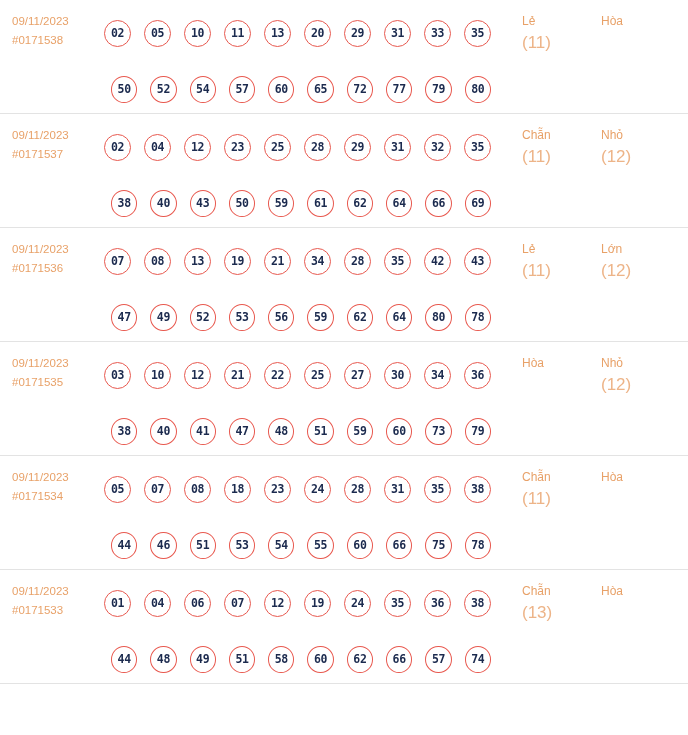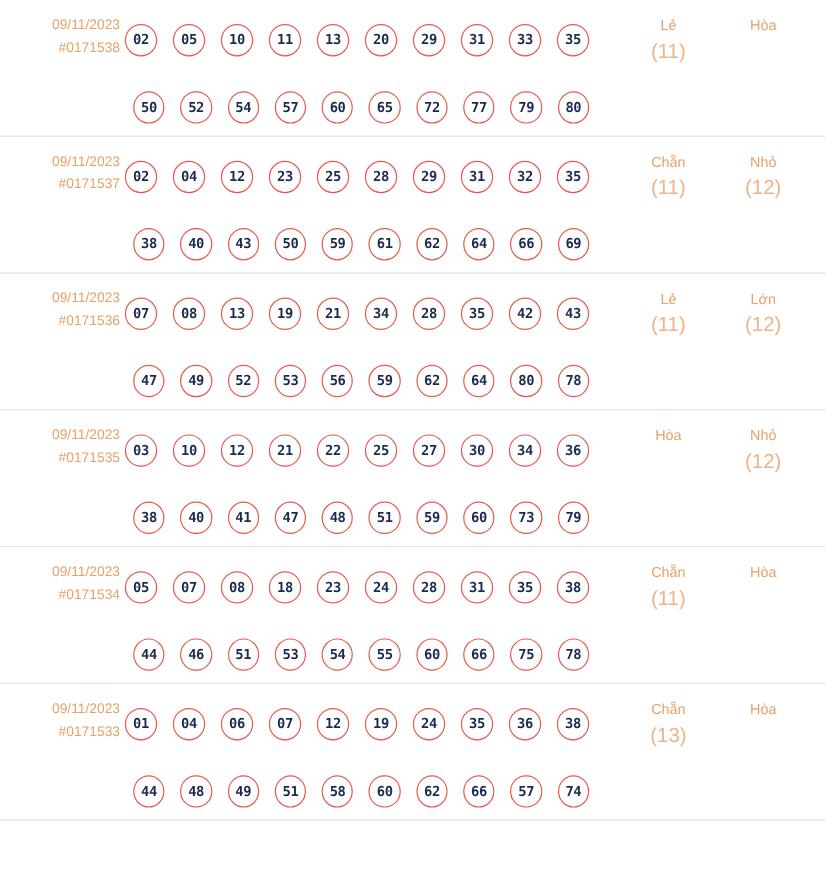--- a/index.html
+++ b/index.html
@@ -47,21 +47,20 @@
 
   .cell-date {
     position: absolute;
     left: 12px;
     top: 12px;
     width: 88px;
     color: #e8a168;
     font-size: 11.5px;
     line-height: 19px;
     white-space: nowrap;
-    text-align: right;
   }
   .cell-date .d2 { display: block; }
 
   .balls {
     position: absolute;
     left: 104px;
     top: 5px;
     width: 400px;
   }
   .ball-line {
@@ -85,21 +84,21 @@
     align-items: center;
     justify-content: center;
     letter-spacing: -0.3px;
     background: #ffffff;
   }
 
   .cell-stat {
     position: absolute;
     top: 11px;
     width: 70px;
-    text-align: center;
+    text-align: left;
     color: #e8a168;
     font-size: 12px;
     line-height: 21px;
   }
   .cell-stat .sub { display: block; color: #edb488; font-size: 17px; }
   .cell-oe { left: 522px; }
   .cell-bs { left: 601px; }
 </style>
 </head>
 <body>

